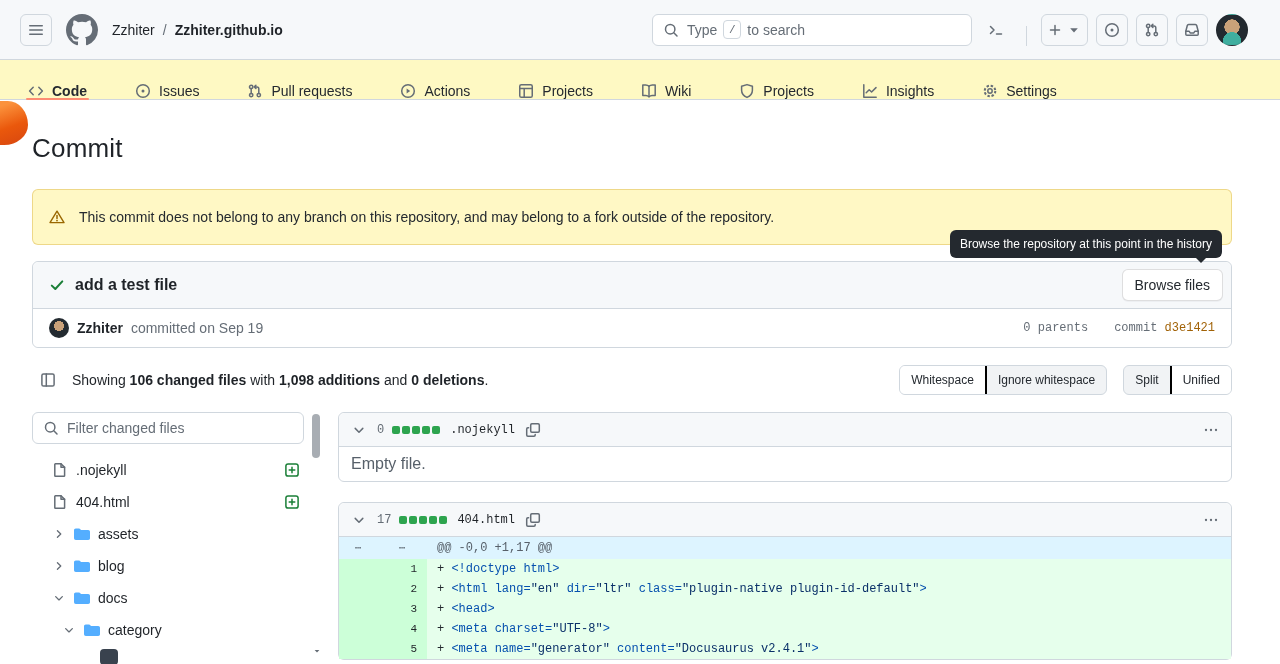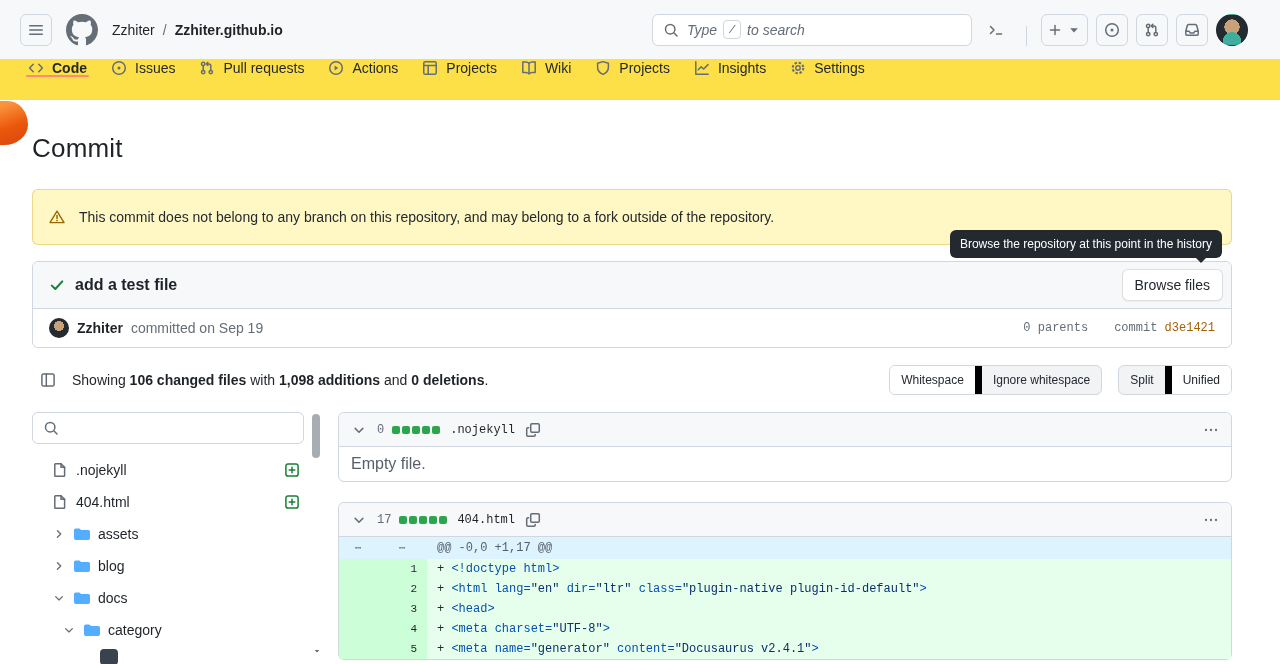--- a/index.html
+++ b/index.html
@@ -6,39 +6,39 @@
   html,body { width:1280px; height:664px; overflow:hidden; }
   body { font-family:"Liberation Sans","DejaVu Sans",sans-serif; font-size:14px; color:#1f2328; background:#fff; position:relative; }
   button { font-family:inherit; }
   .ic { display:inline-flex; color:#656d76; }
   .ic svg { display:block; }
   .spacer { flex:1; }
 
   
   .app-header { height:60px; background:#f6f8fa; border-bottom:1px solid #d0d7de; display:flex; align-items:center; padding:0 32px 0 20px; }
   .hleft { display:flex; align-items:center; gap:14px; }
-  .hright { display:flex; align-items:flex-end; gap:8px; margin-left:auto;font-style:italic; }
+  .hright { display:flex; align-items:flex-end; gap:8px; margin-left:auto; }
   .icon-btn { min-width:32px; height:32px; display:inline-flex; align-items:center; justify-content:center; gap:3px; background:transparent; border:1px solid #d0d7de; border-radius:6px; color:#656d76; cursor:pointer; padding:0 5px; }
   .icon-btn.borderless { border:none; background:none; }
   .logo { color:#1f2328; display:flex; cursor:pointer; }
   .breadcrumb { display:flex; align-items:center; gap:8px; font-size:14px; }
   .breadcrumb a { color:#1f2328; text-decoration:none; cursor:pointer; }
   .breadcrumb .bc-repo { font-weight:600; }
   .breadcrumb .bc-sep { color:#656d76; }
   .search-box { width:320px; height:32px; border:1px solid #d0d7de; border-radius:6px; background:#fff; display:flex; align-items:center; gap:8px; padding:0 10px; color:#656d76; cursor:text; }
   .search-ph { display:flex; align-items:center; gap:6px; font-size:14px; color:#656d76; }
   .slash-key { border:1px solid #d0d7de; border-radius:4px; font-size:11px; min-width:18px; height:19px; display:inline-flex; align-items:center; justify-content:center; color:#656d76; font-family:"Liberation Mono","DejaVu Sans Mono",monospace; padding:0 4px; background:#fff; }
   .header-divider { width:1px; height:20px; background:#d0d7de; margin:0 6px; }
   .avatar { width:32px; height:32px; border-radius:50%; flex:none; cursor:pointer;
     background: radial-gradient(circle at 50% 88%, #3fae9f 0 30%, transparent 31%),
                 radial-gradient(circle at 50% 40%, #c9a179 0 32%, #232a30 33%);
     border:1px solid rgba(31,35,40,.15); }
 
   
-  .repo-nav { height:40px; background:#fde047; border-bottom:1px solid #d0d7de; display:flex; align-items:flex-start; padding:0 16px; }
+  .repo-nav { height:40px; background:#fef9c3; border-bottom:1px solid #d0d7de; display:flex; align-items:flex-end; padding:0 16px;gap:24px; }
   .repo-tab { display:flex; align-items:center; gap:8px; padding:0 8px; margin:0 4px; font-size:14px; color:#24292f; position:relative; text-decoration:none; cursor:pointer; }
   .repo-tab.active { font-weight:600; }
   .repo-tab.active::after { content:""; position:absolute; left:6px; right:6px; bottom:-1px; height:2px; border-radius:6px; background:#fd8c73; }
 
   .decor-blob { position:absolute; left:0; top:101px; width:28px; height:44px;
     background:linear-gradient(160deg,#fb923c 10%,#ea580c 55%,#d9480f 95%);
     border-radius:0 22px 26px 0 / 0 26px 22px 0; }
 
   
   .main { width:1264px; padding:0 32px; }
@@ -61,21 +61,21 @@
   .meta-right .sha { color:#a16207; cursor:pointer; }
 
   .tooltip { position:absolute; bottom:calc(100% + 4px); right:9px; background:#24292f; color:#fff; font-size:12px; line-height:16px; padding:6px 10px; border-radius:6px; white-space:nowrap; z-index:5; }
   .tooltip::after { content:""; position:absolute; top:100%; right:16px; border:5px solid transparent; border-top-color:#24292f; }
 
   
   .stats-row { display:flex; align-items:center; gap:8px; margin-bottom:16px; }
   .stats-text { font-size:14px; color:#1f2328; }
   .stats-text .b { font-weight:600; }
   .seg-group { display:flex; border:1px solid #d0d7de; border-radius:6px; overflow:hidden; background:#f1f3f5; height:30px; margin-left:8px; }
-  .seg { padding:0 11px; font-size:12px; display:flex; align-items:center; color:#24292f; border:none; border-left:7px solid #000000; background:transparent; cursor:pointer; }
+  .seg { padding:0 11px; font-size:12px; display:flex; align-items:center; color:#24292f; border:none; border-left:2px solid #000000; background:transparent; cursor:pointer; }
   .seg:first-child { border-left:none; }
   .seg.selected { background:#fff; font-weight:500; }
 
   
   .content { display:flex; gap:16px; height:246px; align-items:flex-start; }
   .file-tree-panel { width:290px; flex:none; position:relative; height:100%; padding-right:18px; }
   .filter-input { height:32px; border:1px solid #d0d7de; border-radius:6px; display:flex; align-items:center; gap:8px; padding:0 10px; background:#fff; }
   .filter-field { border:none; outline:none; flex:1; font-size:14px; color:#1f2328; background:transparent; min-width:0; }
   .filter-field::placeholder { color:#656d76; }
   .tree { margin-top:10px; }
@@ -350,20 +350,21 @@
 
     <div class="content">
       <aside class="file-tree-panel">
         <div class="filter-input">
           <span class="ic">
               <svg width="16" height="16" viewBox="0 0 16 16" xmlns="http://www.w3.org/2000/svg">
                 <circle cx="7.2" cy="7.2" r="4.7" stroke="currentColor" stroke-width="1.5" stroke-linecap="round" stroke-linejoin="round" fill="none"></circle>
                 <path d="M10.8 10.8l3.2 3.2" stroke="currentColor" stroke-width="1.5" stroke-linecap="round" stroke-linejoin="round" fill="none"></path>
               </svg>
             </span>
+          <input class="filter-field" placeholder="Filter changed files" style="">
         </div>
         <div class="tree">
             <div class="tree-row" style="padding-left:20px">
               <span class="ic ">
                 <svg width="16" height="16" viewBox="0 0 16 16" xmlns="http://www.w3.org/2000/svg">
                   <path d="M3.4 1.75h5.6l3.6 3.6v8.4c0 .33-.27.6-.6.6H3.4c-.33 0-.6-.27-.6-.6V2.35c0-.33.27-.6.6-.6z" stroke="currentColor" stroke-width="1.5" stroke-linecap="round" stroke-linejoin="round" fill="none"></path>
                   <path d="M9 1.75v3.6h3.6" stroke="currentColor" stroke-width="1.5" stroke-linecap="round" stroke-linejoin="round" fill="none"></path>
                 </svg>
               </span>
               <span class="tree-label">.nojekyll</span>

